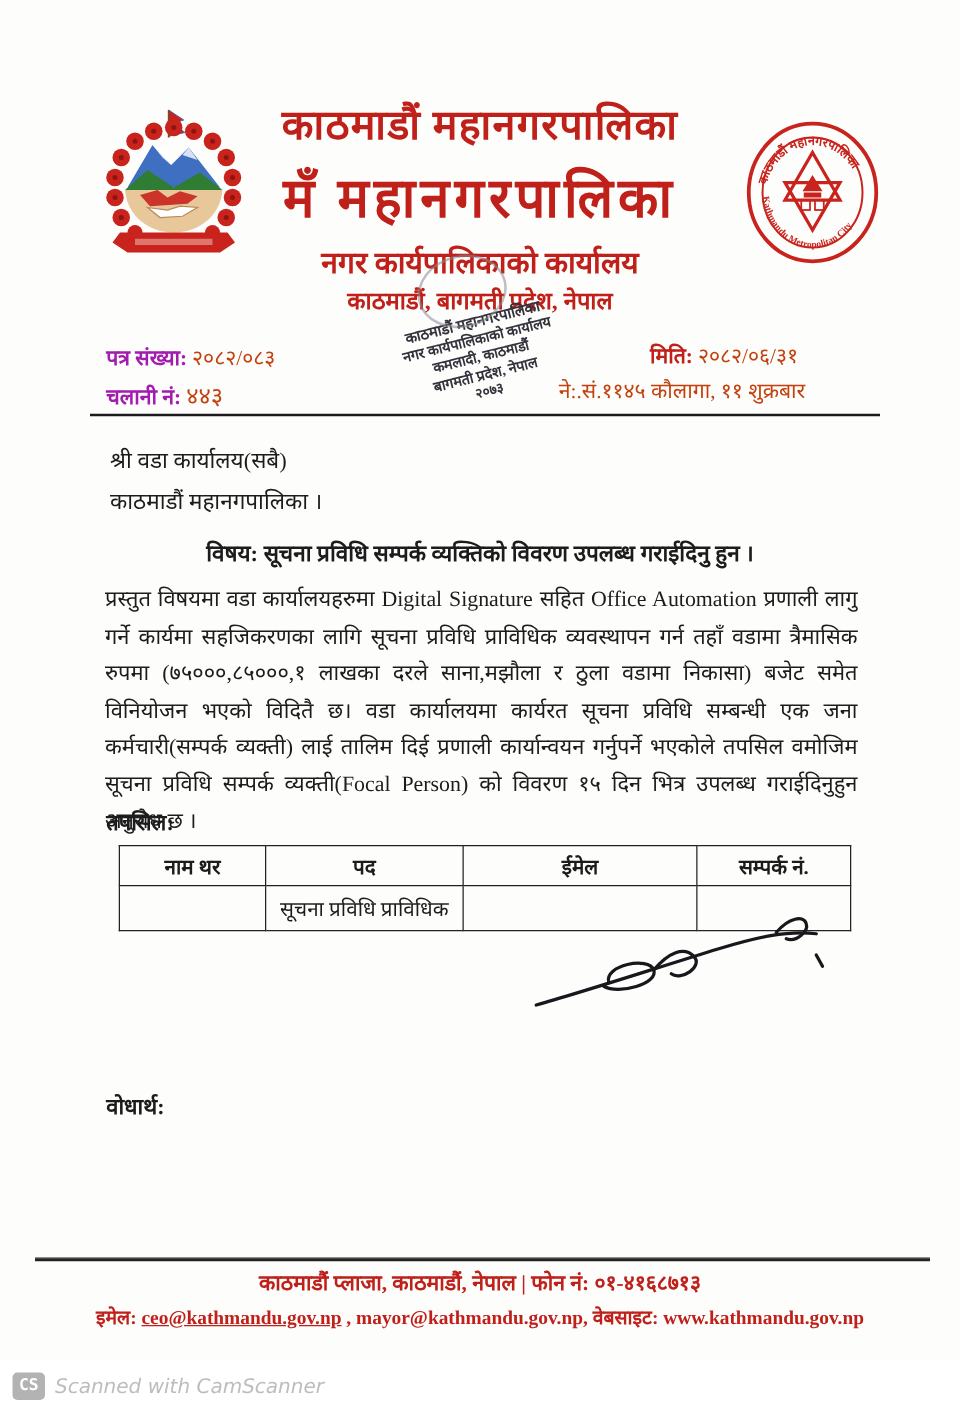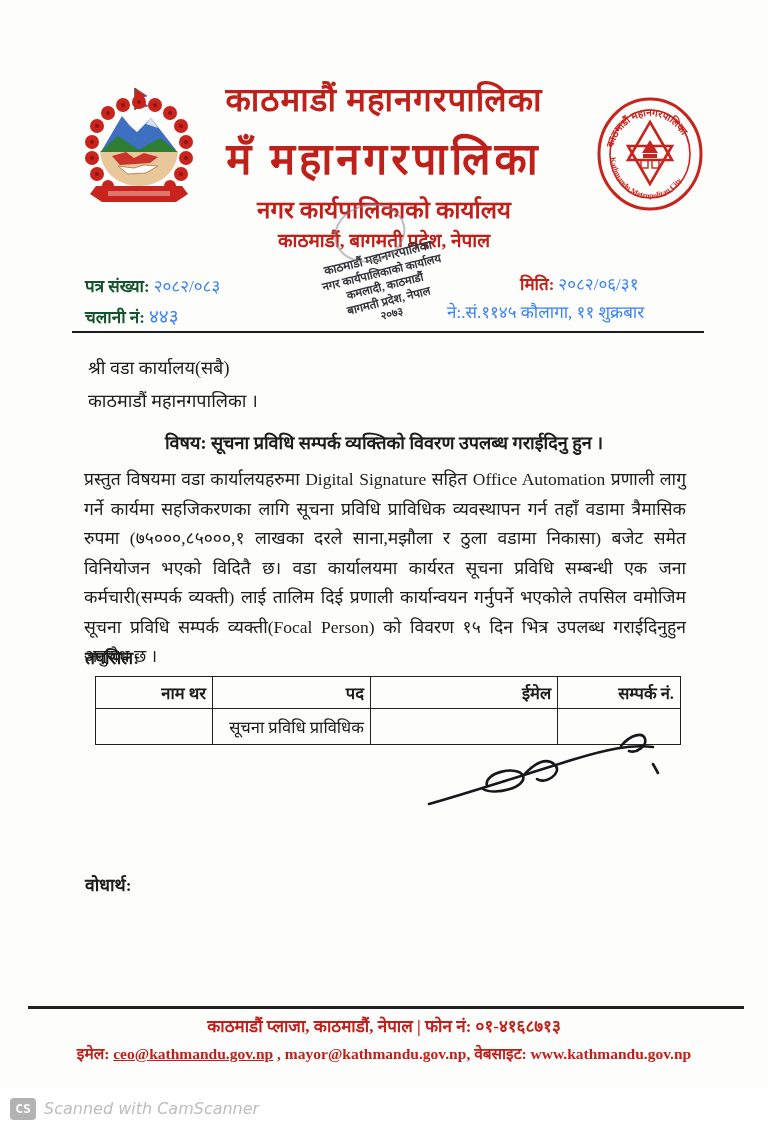--- a/index.html
+++ b/index.html
@@ -13,22 +13,22 @@
   .center { left:0; right:0; text-align:center; }
   .red { color:#c0201a; }
   .bold { font-weight:bold; }
 
   .title-main { top:76px; font-size:33px; font-weight:bold; letter-spacing:1px; }
   .title-stylized { top:128px; font-size:42px; font-weight:bold; letter-spacing:4px; transform:scaleY(1.05); }
   .title-office { top:192px; font-size:24px; font-weight:bold; }
   .title-address { top:227px; font-size:19px; font-weight:bold; }
   .title-dept { top:253px; font-size:18px; font-weight:bold; }
 
-  .ref-label { font-size:17px; font-weight:bold; color:#14532d; }
-  .ref-value { font-size:17px; color:#3b82f6; }
+  .ref-label { font-size:17px; font-weight:bold; color:#a21caf; }
+  .ref-value { font-size:17px; color:#c2410c; }
   .hand { font-family:"DejaVu Sans","Liberation Sans",sans-serif; font-size:19px; }
 
   .divider { left:72px; width:632px; top:331px; border-top:2.5px solid #1b1b1b; }
 
   .stamp-wrap { left:295px; top:250px; width:180px; transform:rotate(-14deg); color:#33333c; }
   .stamp-wrap div { text-align:center; font-weight:bold; line-height:1.25; }
   .stamp-emblem { position:absolute; left:52px; top:-48px; width:72px; height:58px;
     border:2px solid #8a8a92; border-radius:50%; opacity:.55; }
 
   .addressee1 { left:88px; top:355px; font-size:18px; }
@@ -36,21 +36,21 @@
 
   .subject { top:430px; font-size:18px; font-weight:bold; }
 
   .body-par { left:84px; top:465px; width:602px; font-size:17.5px; line-height:29.5px;
     text-align:justify; }
 
   .tapasil { left:85px; top:645px; font-size:17.5px; font-weight:bold; }
 
   table.details { position:absolute; left:95px; top:676px; width:586px;
     border-collapse:collapse; font-size:16.5px; }
-  table.details th, table.details td { border:1.8px solid #222; text-align:right; padding:4px 6px;margin-top:36px; }
+  table.details th, table.details td { border:1.8px solid #222; text-align:center; padding:4px 6px;margin-top:36px; }
   table.details th { font-weight:bold; height:32px; }
   table.details td { height:36px; }
 
   .sig-block { left:430px; top:800px; width:260px; text-align:center; font-size:17px; line-height:28px; }
 
   .bodharth { left:85px; top:872px; font-size:17.5px; font-weight:bold; }
   .cc-line { left:85px; top:905px; font-size:17.5px; }
 
   .footer-line { left:28px; width:716px; top:1006px; border-top:1px solid #222;
     border-bottom:2px solid #222; height:3px; }

